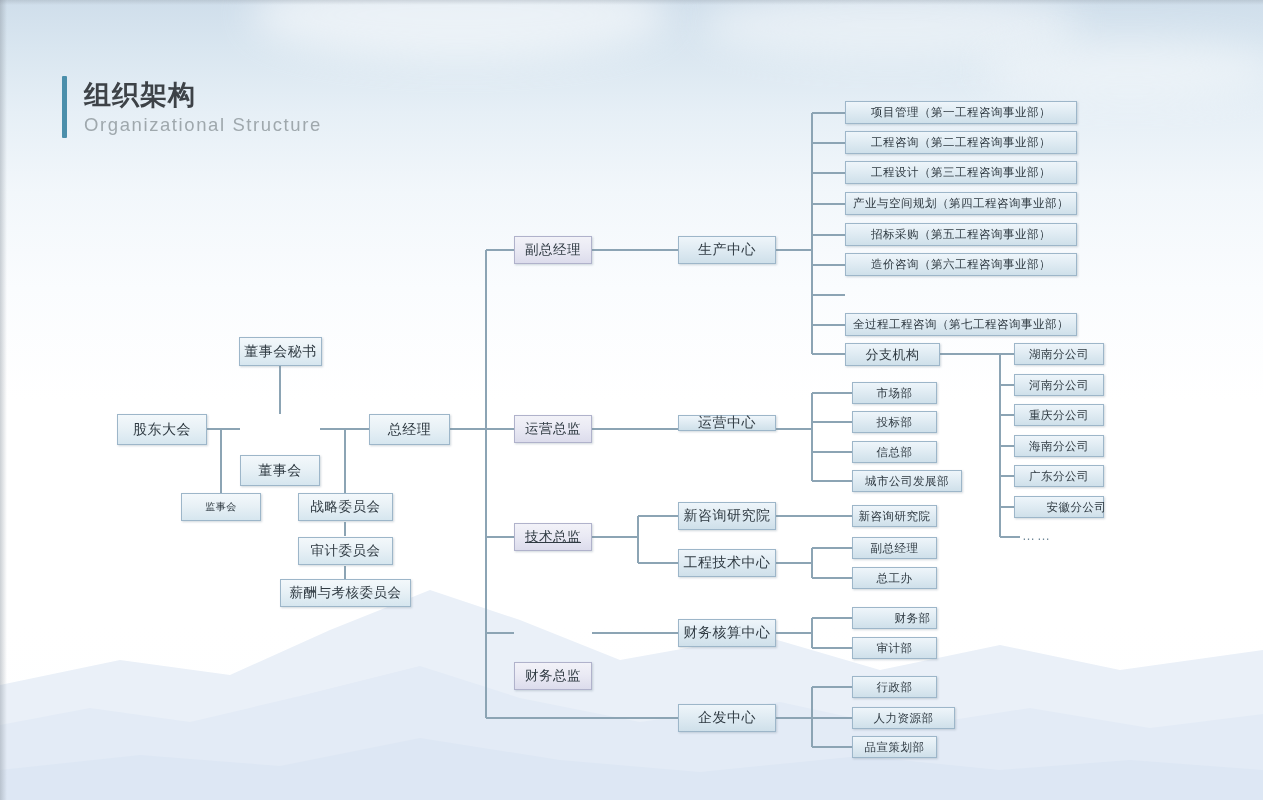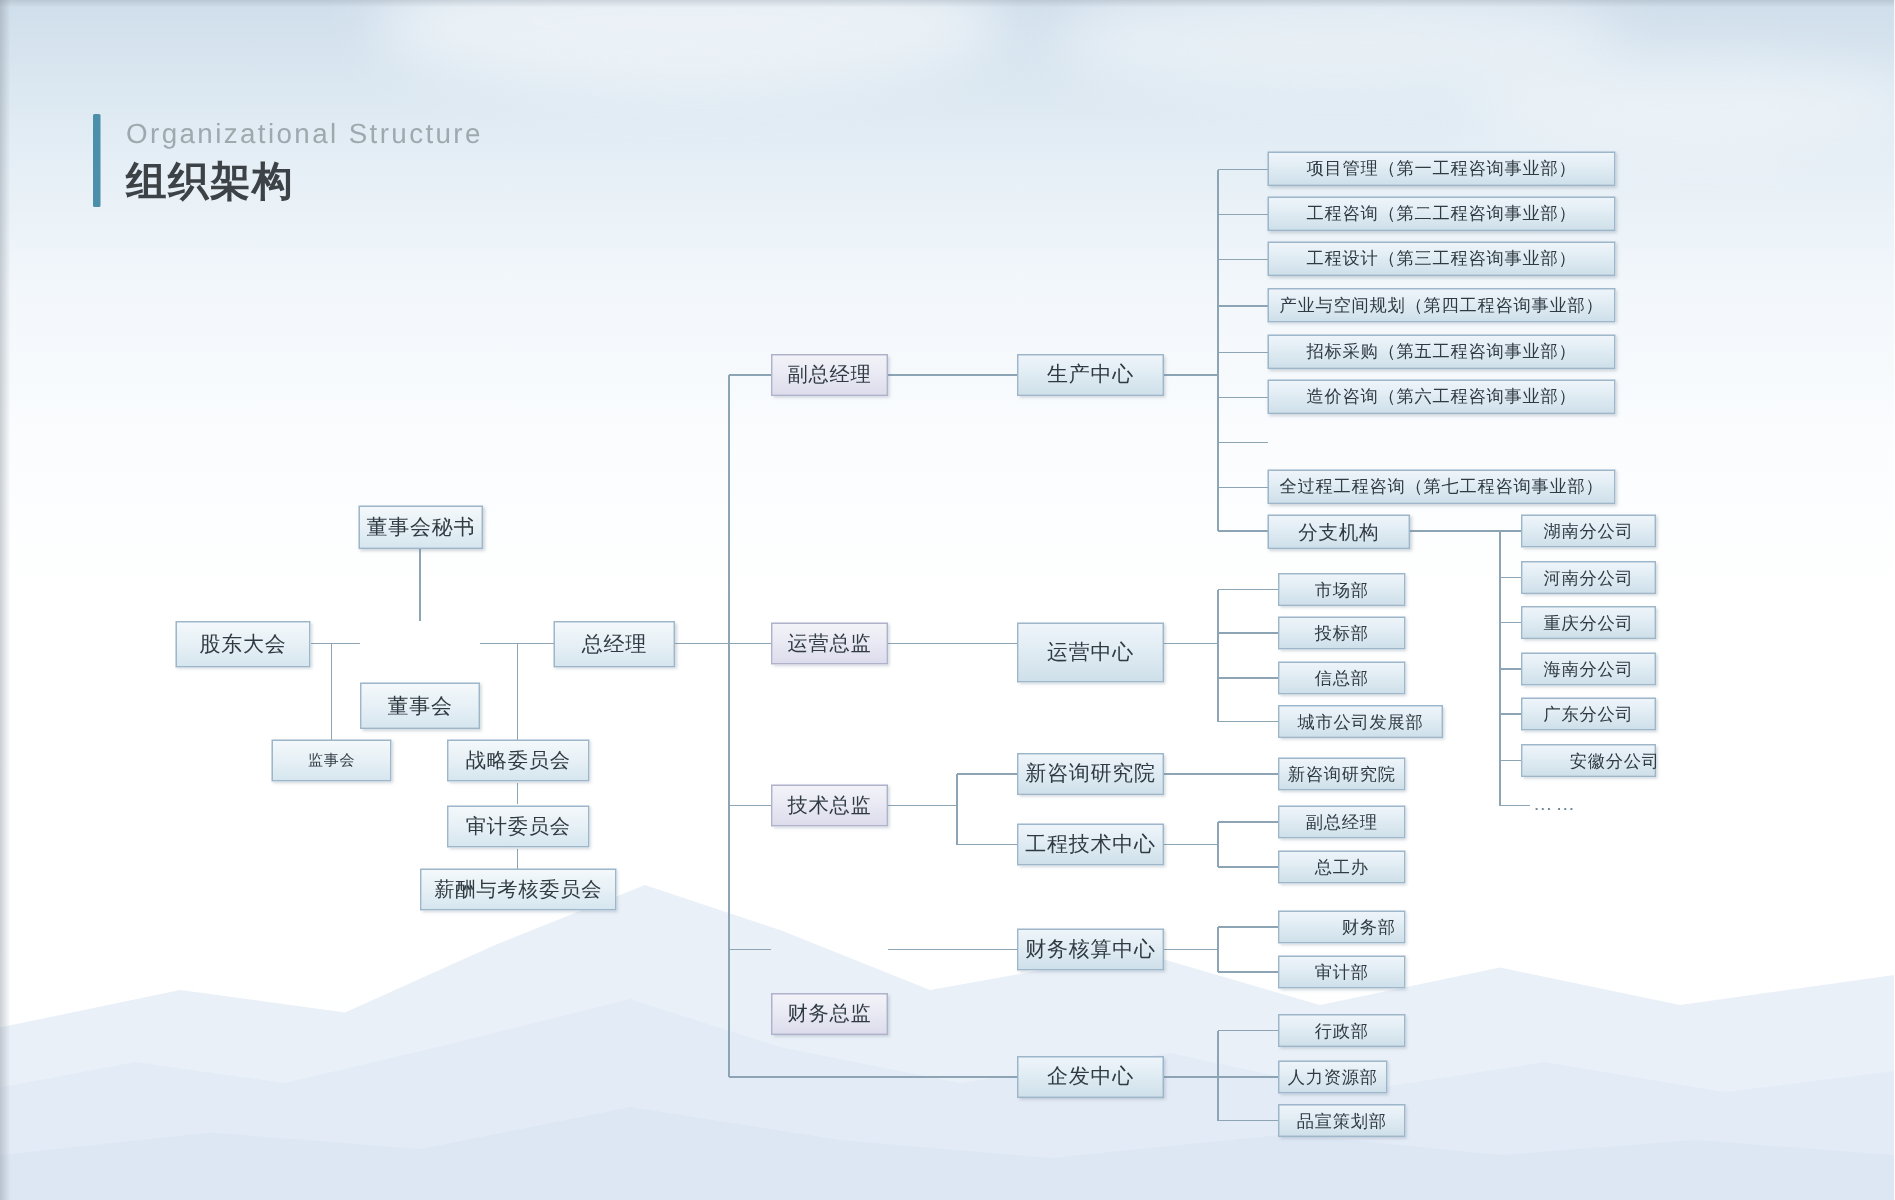--- a/index.html
+++ b/index.html
@@ -81,22 +81,22 @@
     <path d="M0,255 L90,238 L190,252 L300,226 L420,196 L520,228 L640,252 L780,232 L900,258 L1030,238 L1150,258 L1263,244 L1263,330 L0,330 Z" fill="#e3ebf6"></path>
     <path d="M0,300 L140,285 L280,296 L420,268 L560,290 L700,302 L860,286 L1000,300 L1130,290 L1263,300 L1263,330 L0,330 Z" fill="#dde7f4"></path>
   </svg>
 
   <div class="edge-shadow-l"></div>
   <div class="edge-shadow-t"></div>
 
   <div id="header">
     <div id="accent-bar"></div>
     <div>
+      <div id="maintitle">组织架构</div>
       <div id="eyebrow">Organizational Structure</div>
-      <div id="maintitle">组织架构</div>
     </div>
   </div>
 
   <div id="chart">
 
     <svg id="lines" viewBox="0 0 1263 800">
       <g stroke="#8ca4b4" stroke-width="1.2" fill="none" shape-rendering="crispEdges">
 
         <line x1="207" y1="429" x2="240" y2="429"></line>
         <line x1="320" y1="429" x2="369" y2="429"></line>
@@ -191,27 +191,27 @@
     <div class="node plain" style="left:298px;top:493px;width:95px;height:28px;font-size:13.5px;">战略委员会</div>
 
     <div class="node plain" style="left:298px;top:537px;width:95px;height:28px;font-size:13.5px;">审计委员会</div>
 
     <div class="node plain" style="left:280px;top:579px;width:131px;height:28px;font-size:13.5px;">薪酬与考核委员会</div>
 
     <div class="node lav" style="left:514px;top:236px;width:78px;height:28px;font-size:13.5px;">副总经理</div>
 
     <div class="node lav" style="left:514px;top:415px;width:78px;height:28px;font-size:13.5px;">运营总监</div>
 
-    <div class="node lav" style="left:514px;top:523px;width:78px;height:28px;font-size:13.5px;">技术总监</div>
+    <div class="node lav" style="left:514px;top:523px;width:78px;height:28px;font-size:13.5px;text-decoration:underline;">技术总监</div>
 
     <div class="node lav" style="left:514px;top:619px;width:78px;height:28px;font-size:13.5px;margin-top:43px;">财务总监</div>
 
     <div class="node" style="left:678px;top:236px;width:98px;height:28px;font-size:14px;">生产中心</div>
 
-    <div class="node" style="left:678px;top:415px;width:98px;height:40px;font-size:14px;">运营中心</div>
+    <div class="node" style="left:678px;top:415px;width:98px;height:16px;font-size:14px;">运营中心</div>
 
     <div class="node" style="left:678px;top:502px;width:98px;height:28px;font-size:14px;">新咨询研究院</div>
 
     <div class="node" style="left:678px;top:549px;width:98px;height:28px;font-size:14px;">工程技术中心</div>
 
     <div class="node" style="left:678px;top:619px;width:98px;height:28px;font-size:14px;">财务核算中心</div>
 
     <div class="node" style="left:678px;top:704px;width:98px;height:28px;font-size:14px;">企发中心</div>
 
     <div class="node" style="left:845px;top:101px;width:232px;height:23px;font-size:11.5px;">项目管理（第一工程咨询事业部）</div>
@@ -238,17 +238,17 @@
     <div class="node" style="left:852px;top:470px;width:110px;height:22px;font-size:11.5px;">城市公司发展部</div>
 
     <div class="node" style="left:852px;top:505px;width:85px;height:22px;font-size:11.5px;">新咨询研究院</div>
     <div class="node" style="left:852px;top:537px;width:85px;height:22px;font-size:11.5px;">副总经理</div>
     <div class="node" style="left:852px;top:567px;width:85px;height:22px;font-size:11.5px;">总工办</div>
 
     <div class="node" style="left:852px;top:607px;width:85px;height:22px;font-size:11.5px;padding-left:36px;">财务部</div>
     <div class="node" style="left:852px;top:637px;width:85px;height:22px;font-size:11.5px;">审计部</div>
 
     <div class="node" style="left:852px;top:676px;width:85px;height:22px;font-size:11.5px;">行政部</div>
-    <div class="node" style="left:852px;top:707px;width:73px;height:22px;font-size:11.5px;">人力资源部</div>
+    <div class="node" style="left:852px;top:707px;width:103px;height:22px;font-size:11.5px;">人力资源部</div>
     <div class="node" style="left:852px;top:736px;width:85px;height:22px;font-size:11.5px;">品宣策划部</div>
 
   </div>
 </div>
 
 </body></html>

